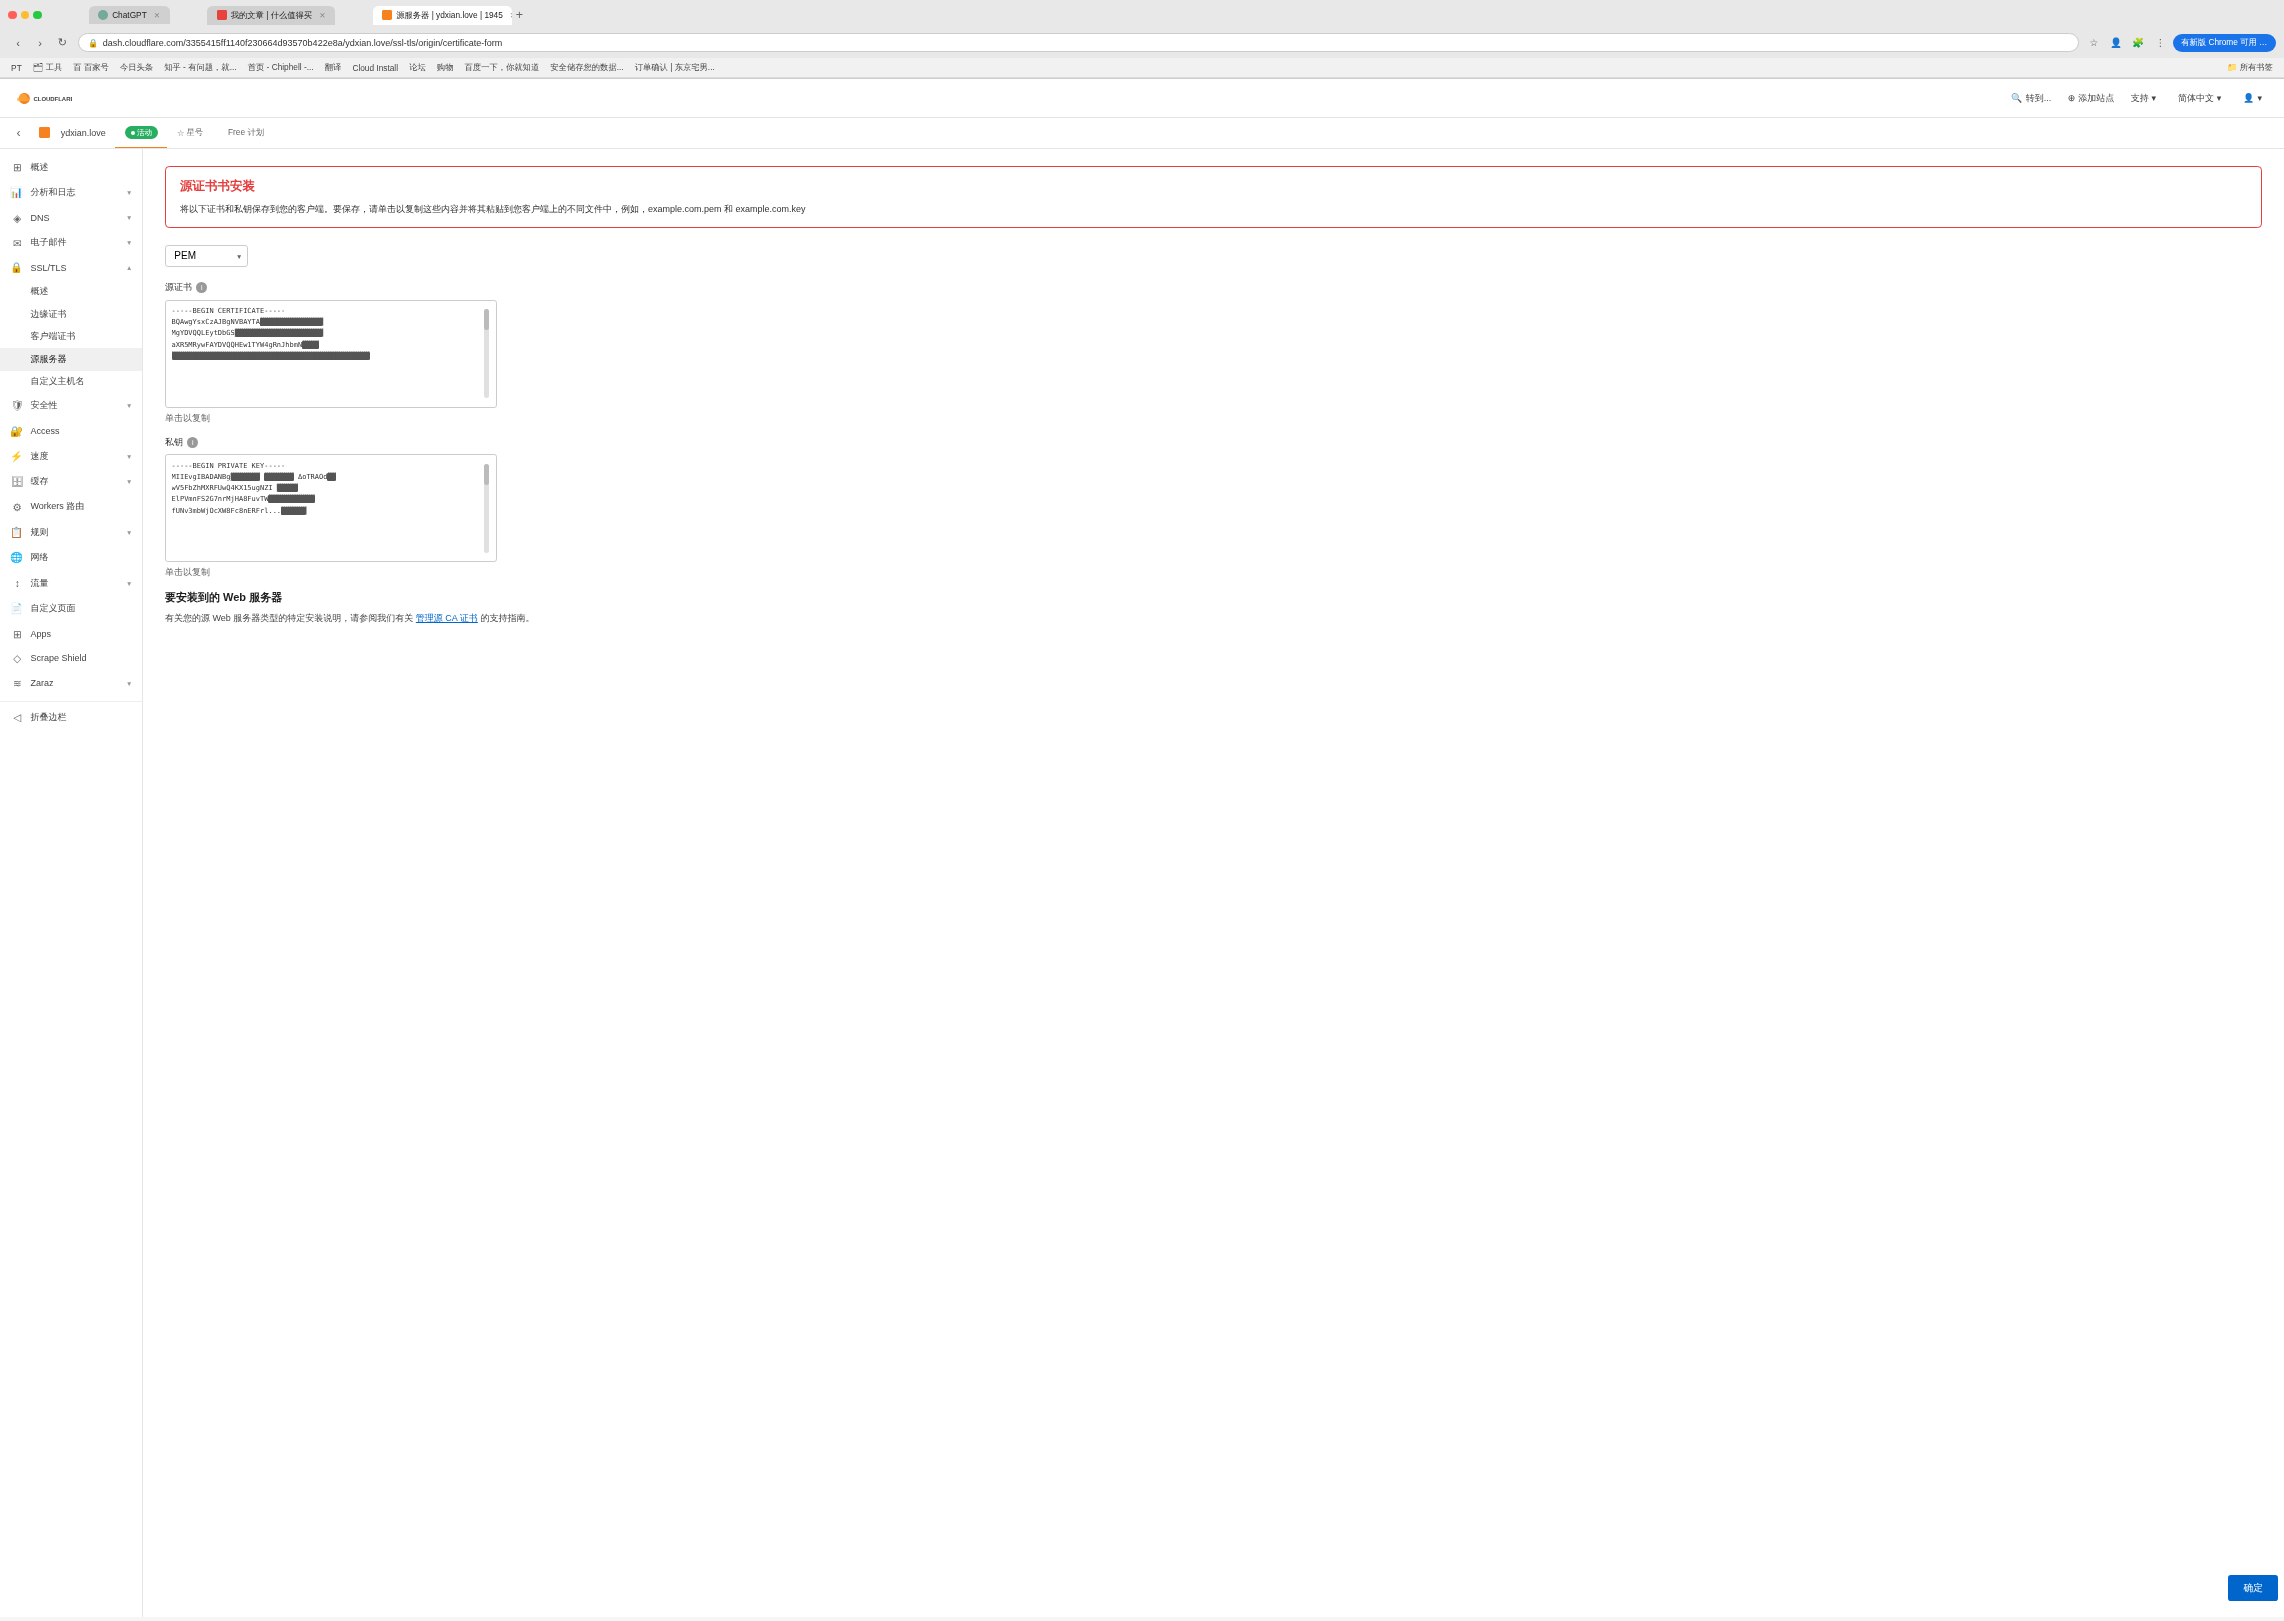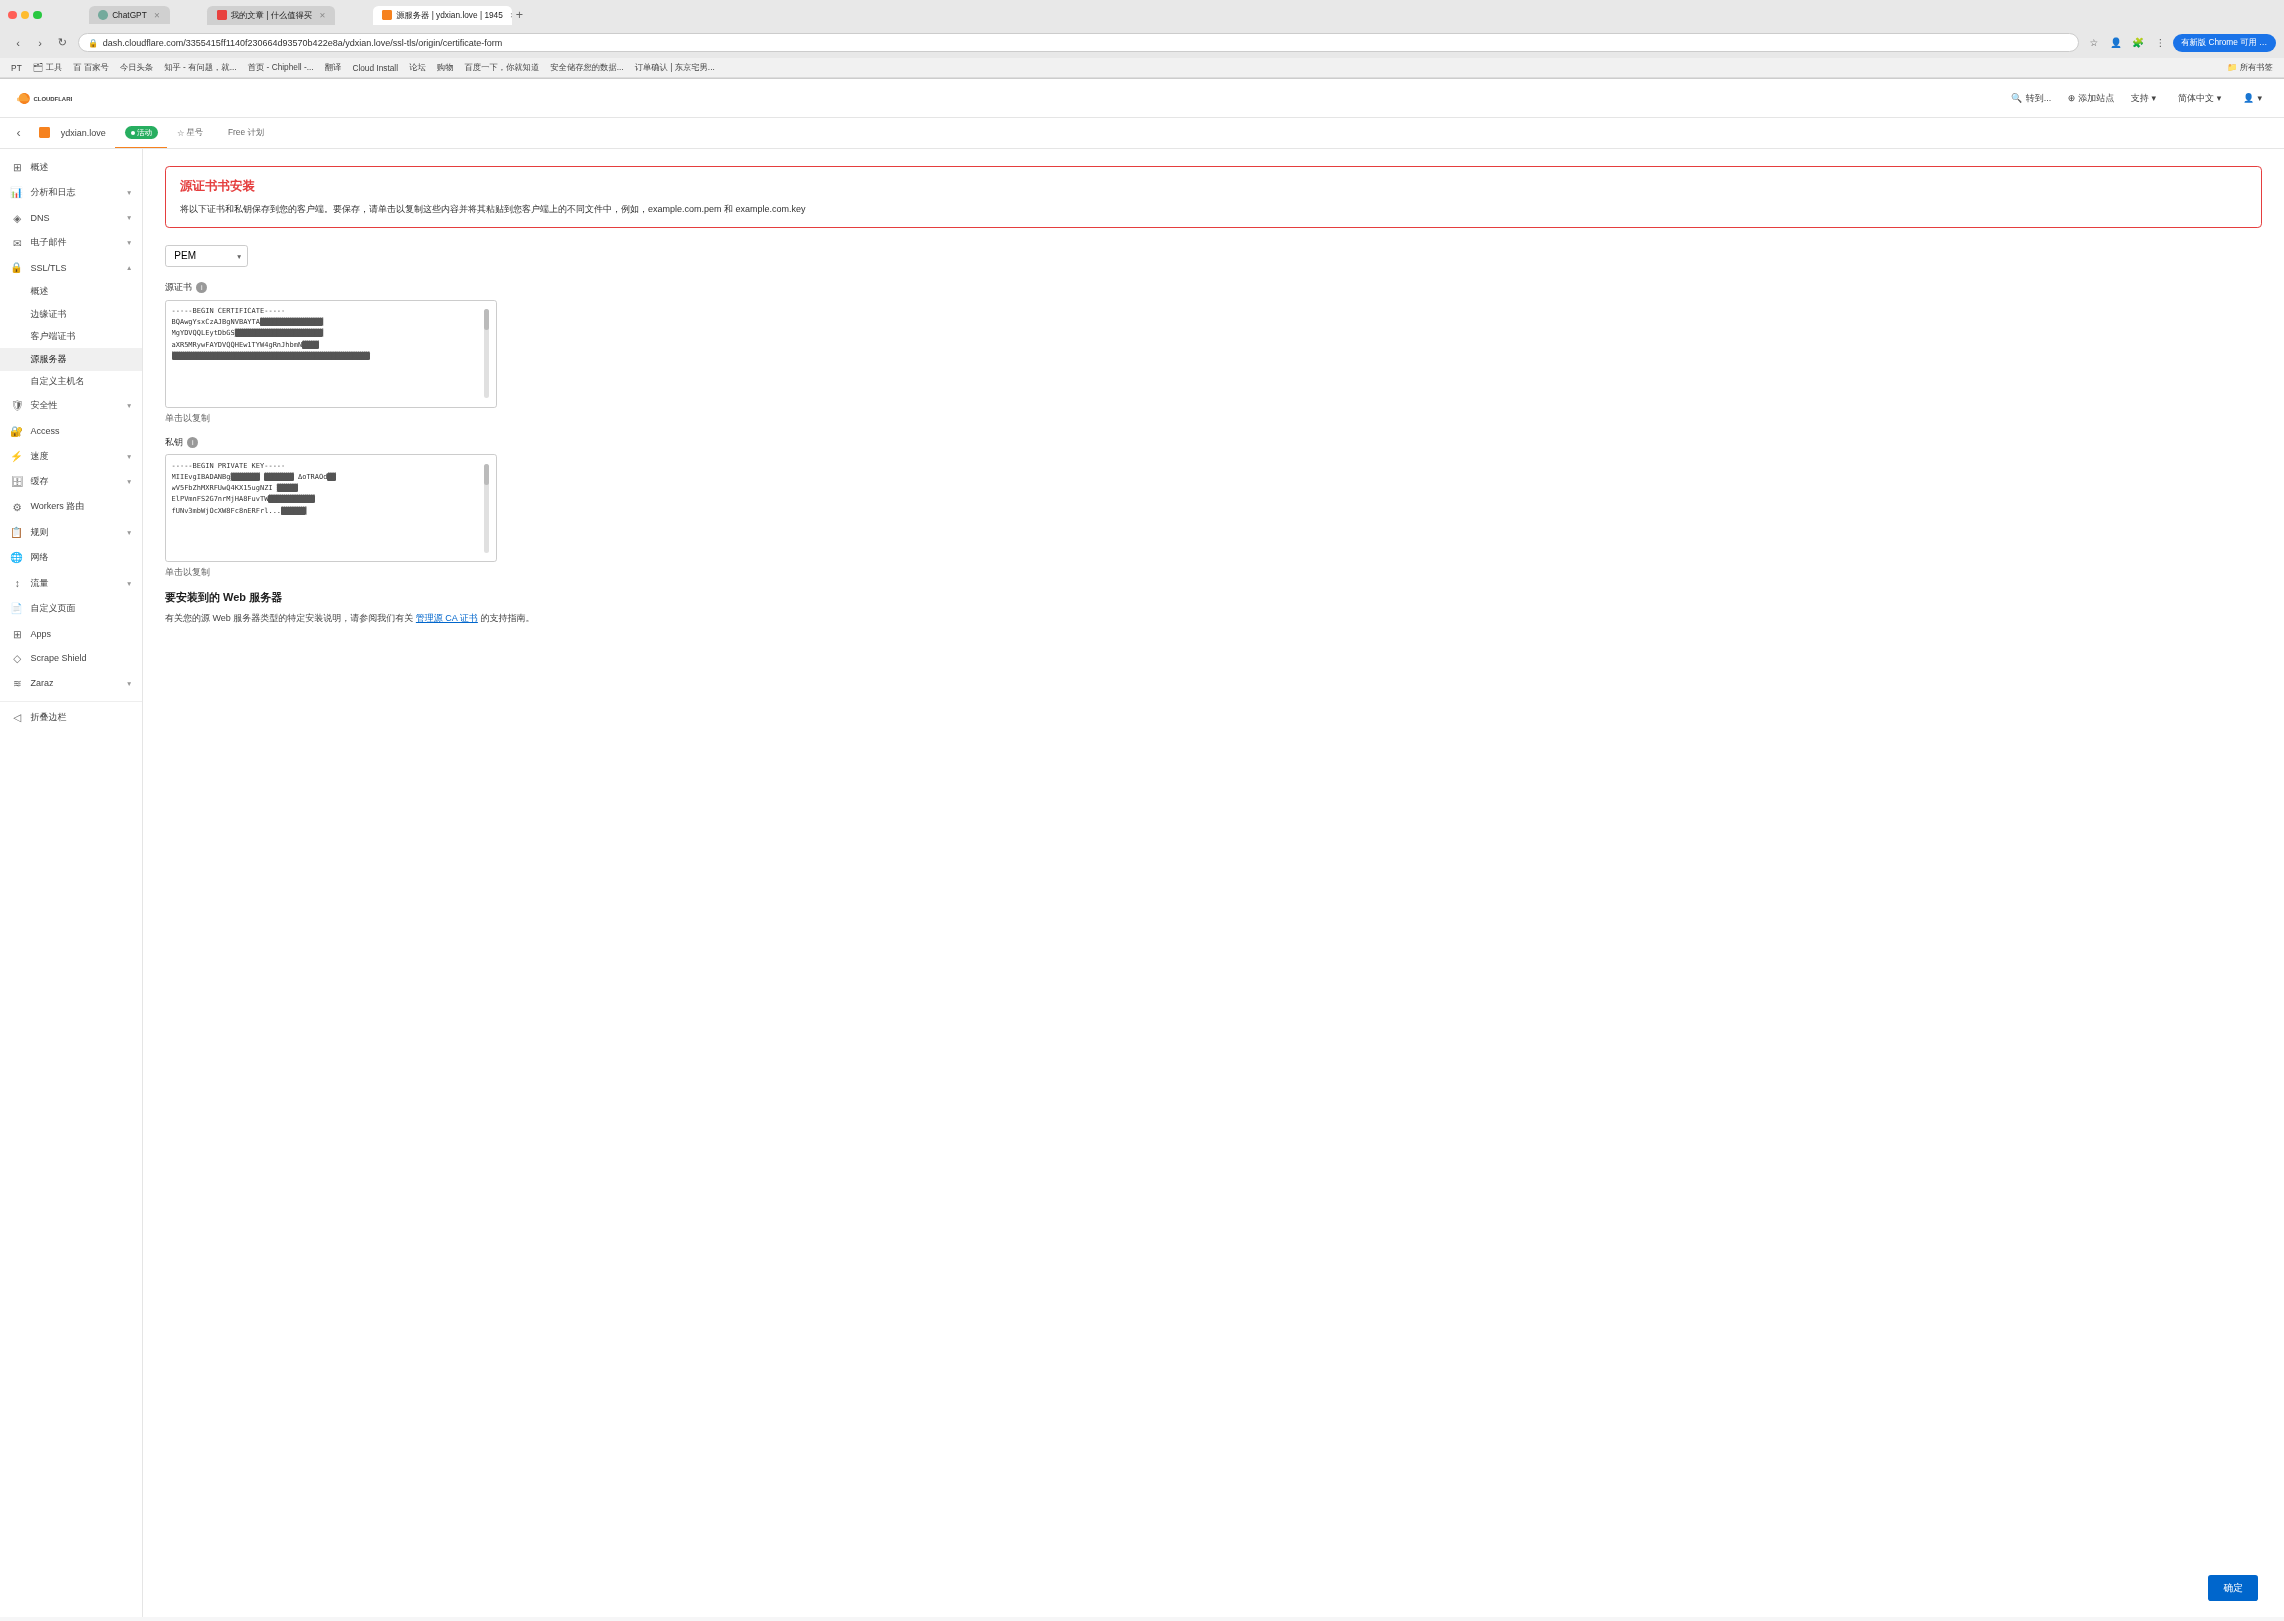--- a/index.html
+++ b/index.html
@@ -88,21 +88,21 @@
 
     
     .privkey-desc { font-size: 9px; color: #444; line-height: 1.6; margin-bottom: 8.3px; max-width: 346px; }
 
     
     .webserver-title { font-size: 11px; font-weight: 600; margin-bottom: 5.5px; }
     .webserver-text { font-size: 9px; color: #444; line-height: 1.6; }
     .link-blue { color: #0066cc; text-decoration: underline; cursor: pointer; }
 
     
-    .confirm-btn { background: #0066cc; color: #fff; border: none; border-radius: 2.8px; padding: 6.2px 15.2px; font-size: 9.7px; cursor: pointer; position: absolute; bottom: 16.6px; right: 26px; }
+    .confirm-btn { background: #0066cc; color: #fff; border: none; border-radius: 2.8px; padding: 6.2px 15.2px; font-size: 9.7px; cursor: pointer; position: absolute; bottom: 16.6px; right: 6px; }
 
     
     ::-webkit-scrollbar { width: 4.2px; height: 4.2px; }
     ::-webkit-scrollbar-track { background: #f1f1f1; }
     ::-webkit-scrollbar-thumb { background: #bbb; border-radius: 2.1px; }
 
     .cert-content-line { font-family: monospace; font-size: 7px; color: #333; line-height: 1.6; white-space: pre; display: block; }
     .cert-textarea-box { width: 100%; max-width: 332px; height: 108px; border: 0.7px solid #ccc; border-radius: 2.8px; background: #fff; overflow: hidden; padding: 5.5px; position: relative; }
     .cert-scrollbar { position: absolute; right: 1.4px; top: 2.8px; bottom: 2.8px; width: 5.5px; background: #e0e0e0; border-radius: 2.8px; }
     .cert-scrollbar-thumb { width: 5.5px; height: 21px; background: #bbb; border-radius: 2.8px; }

